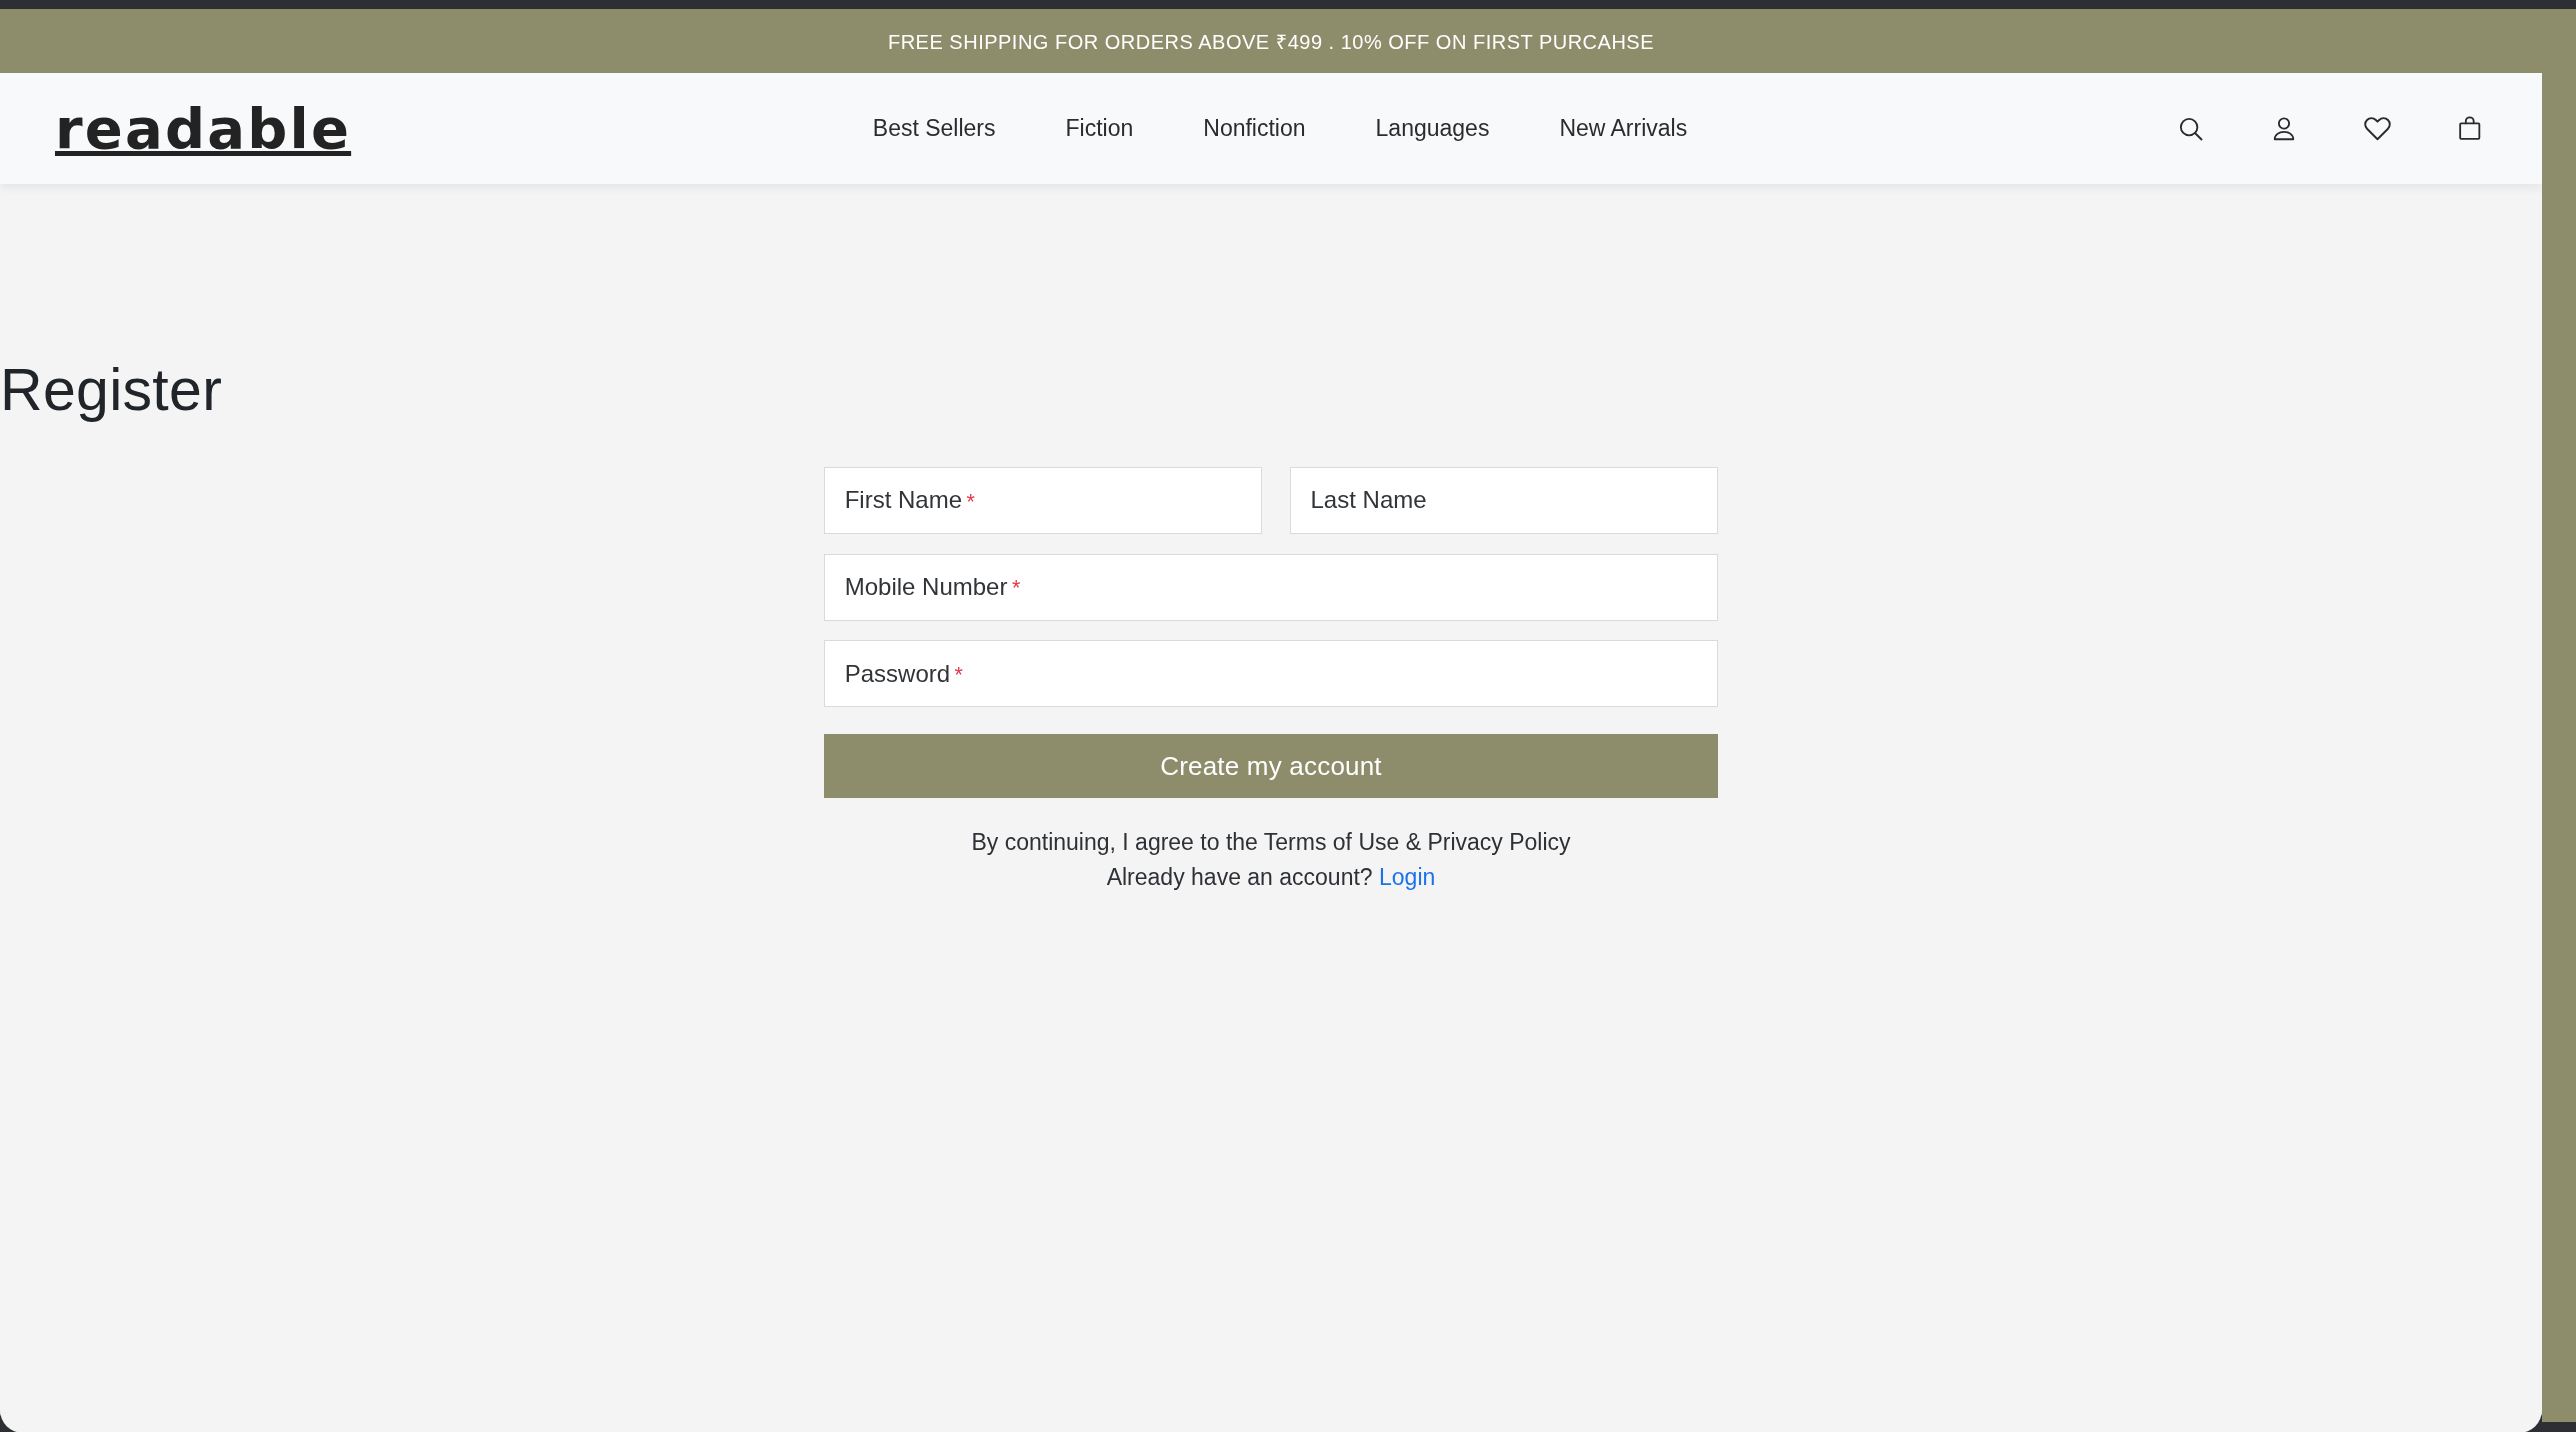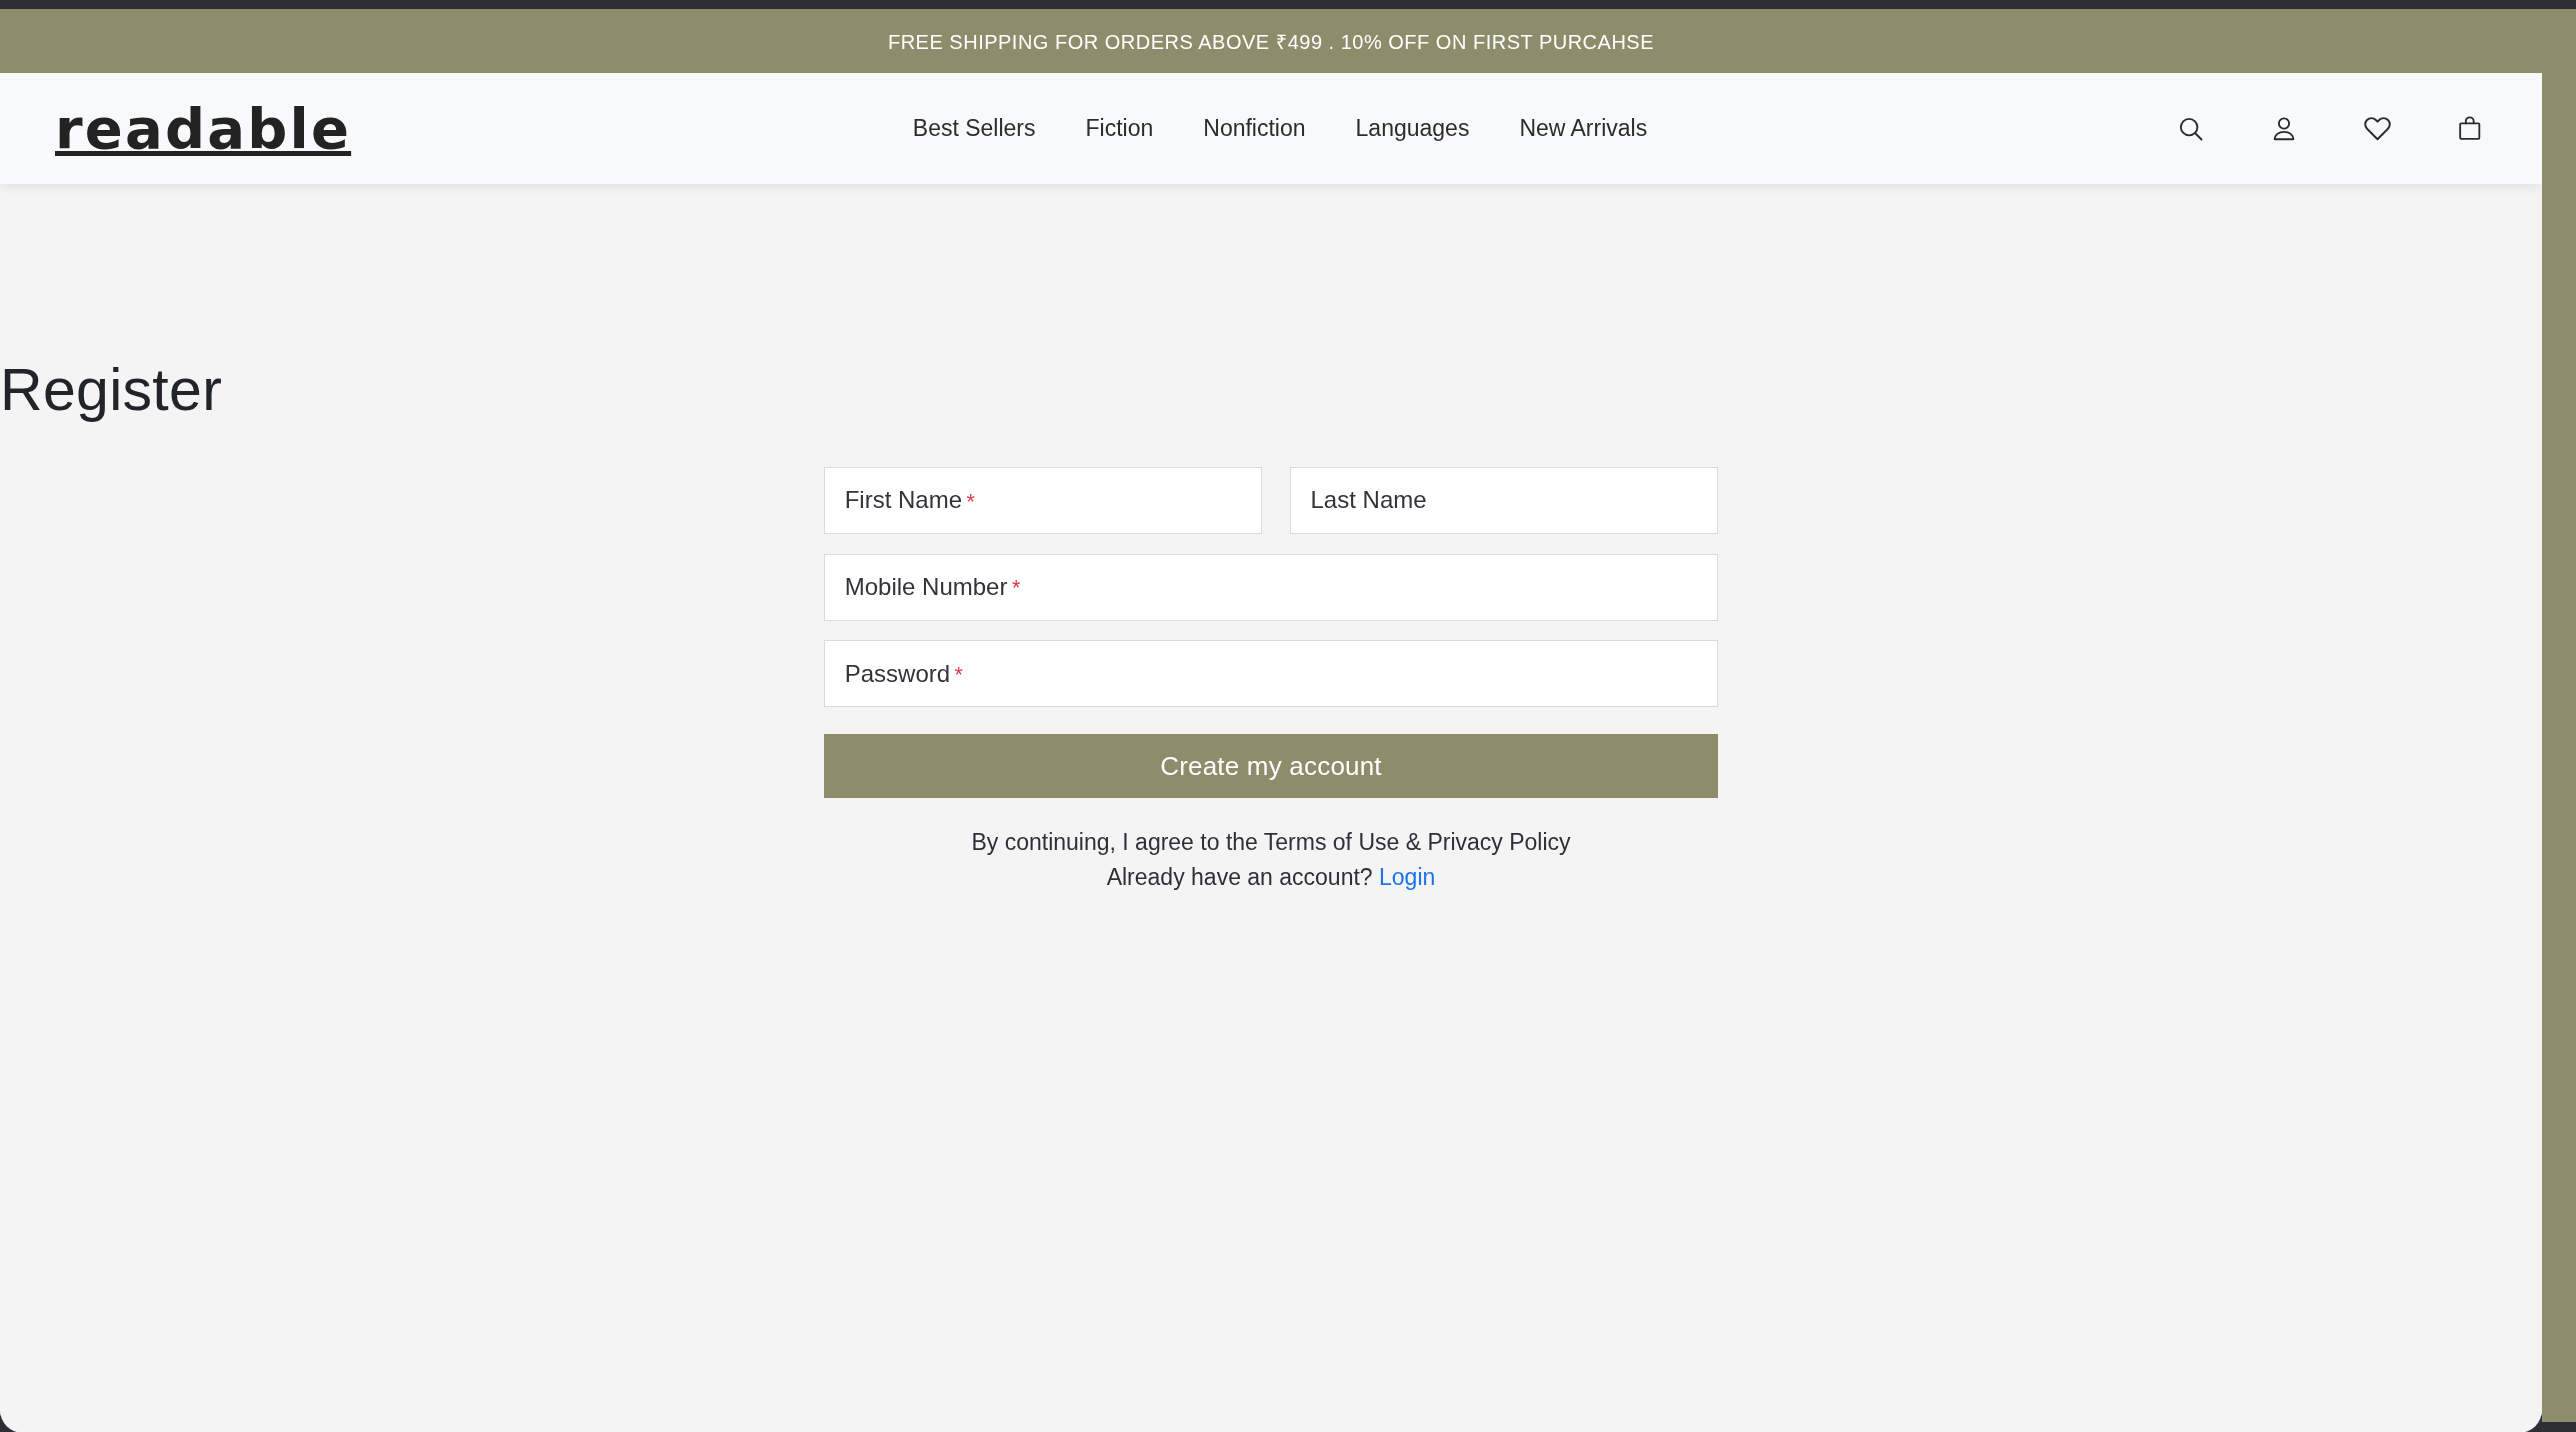--- a/index.html
+++ b/index.html
@@ -89,21 +89,21 @@
     white-space: nowrap;
     font-family: "DejaVu Sans", sans-serif;
   }
 
   .main-nav {
     position: absolute;
     left: 18px;
     right: 0;
     display: flex;
     justify-content: center;
-    gap: 50px;
+    gap: 70px;
     pointer-events: none;
   }
   .main-nav > * { pointer-events: auto; }
   .nav-link {
     font-size: 23px;
     color: #2c2c2c;
     text-decoration: none;
     white-space: nowrap;
     font-weight: 400;
   }

